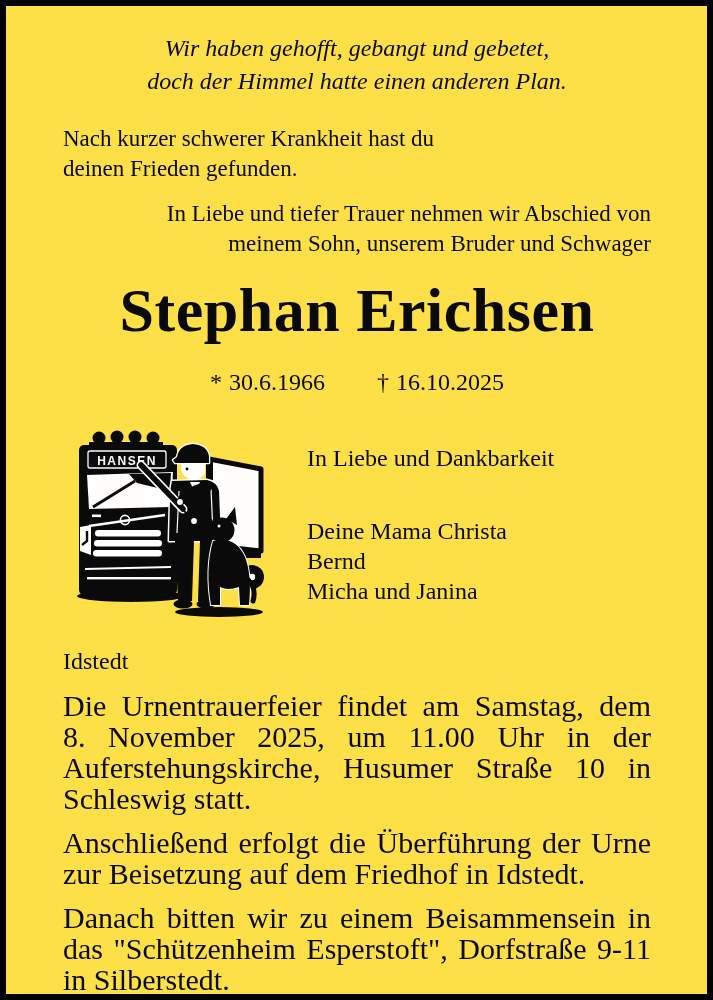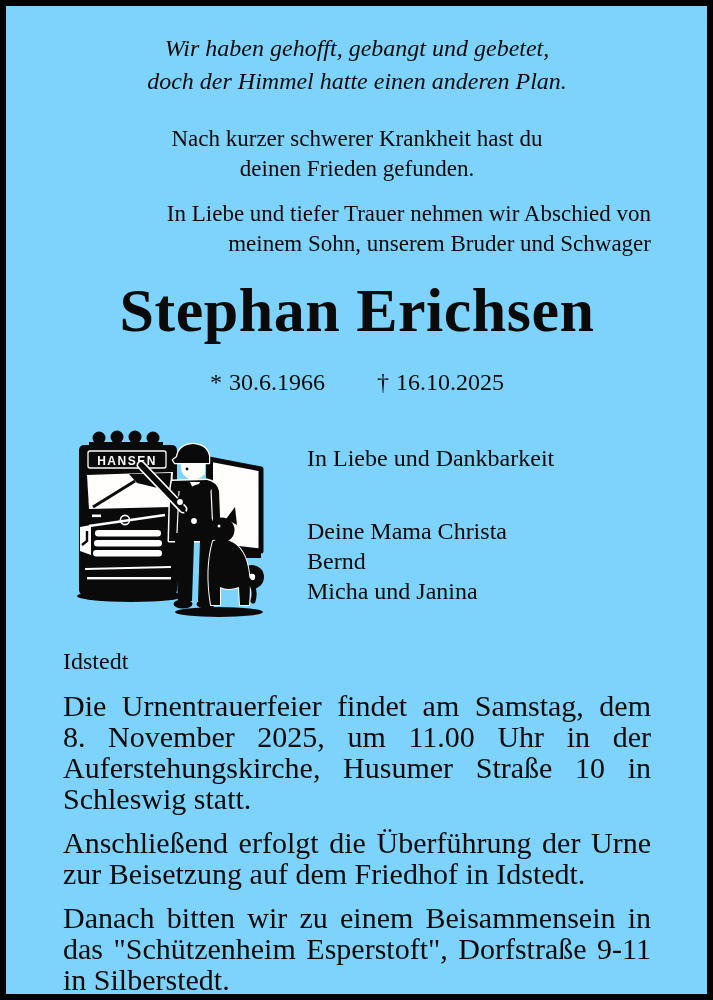--- a/index.html
+++ b/index.html
@@ -5,36 +5,36 @@
   * { margin: 0; padding: 0; box-sizing: border-box; }
   html, body { background: #000; }
   .frame {
     width: 713px; height: 1000px;
     background: #000;
     padding: 6px;
     overflow: hidden;
   }
   .page {
     width: 100%; height: 100%;
-    background: #7dd3fc;
+    background: #fde047;
     color: #0a0a0a;
     font-family: "Liberation Serif", "DejaVu Serif", serif;
     padding: 26px 56px 0 57px;
     overflow: hidden;
   }
   .quote {
     text-align: center;
     font-style: italic;
     font-size: 24px;
     line-height: 33px;
     font-weight: 500;
   }
   .intro {
     margin-top: 26px;
-    text-align: center;
+    text-align: left;
     font-size: 23px;
     line-height: 30px;
   }
   .farewell {
     margin-top: 15px;
     text-align: right;
     font-size: 23px;
     line-height: 30px;
   }
   .deceased-name {

